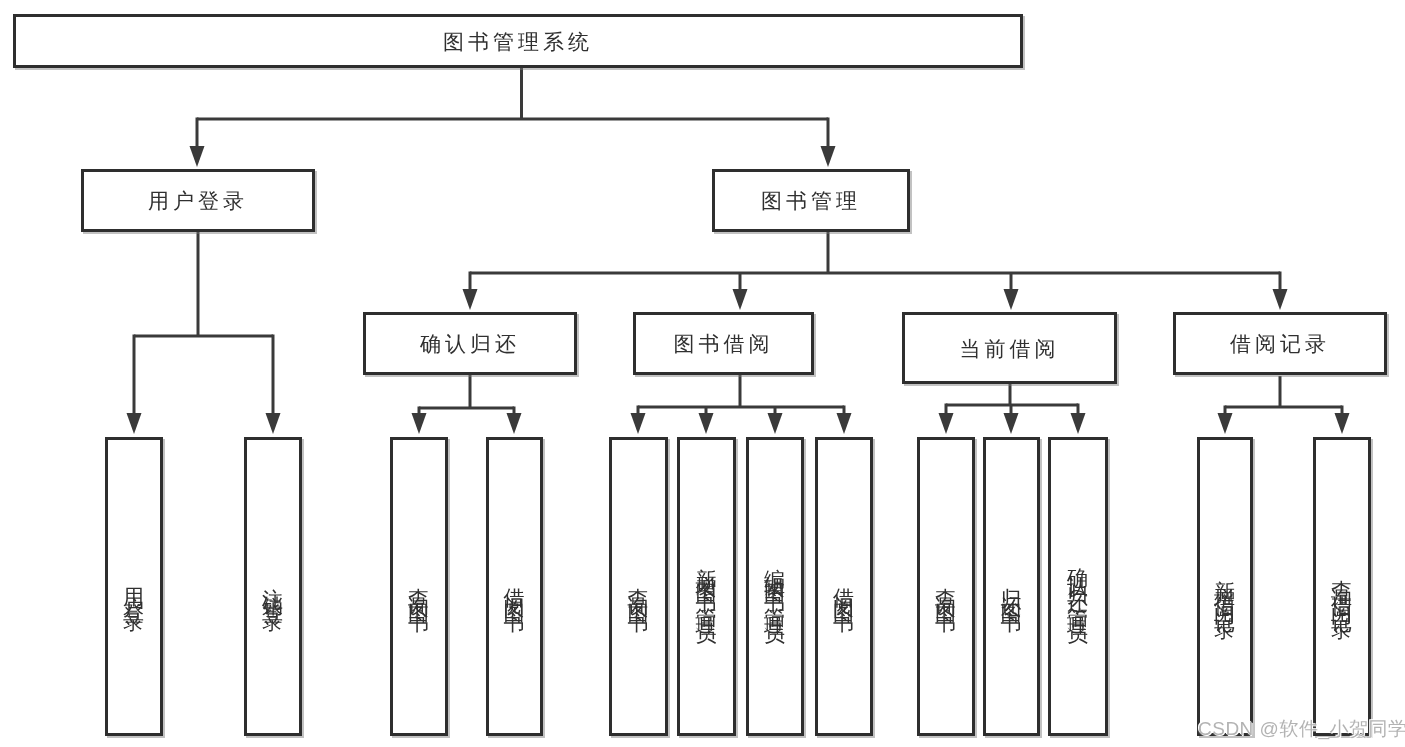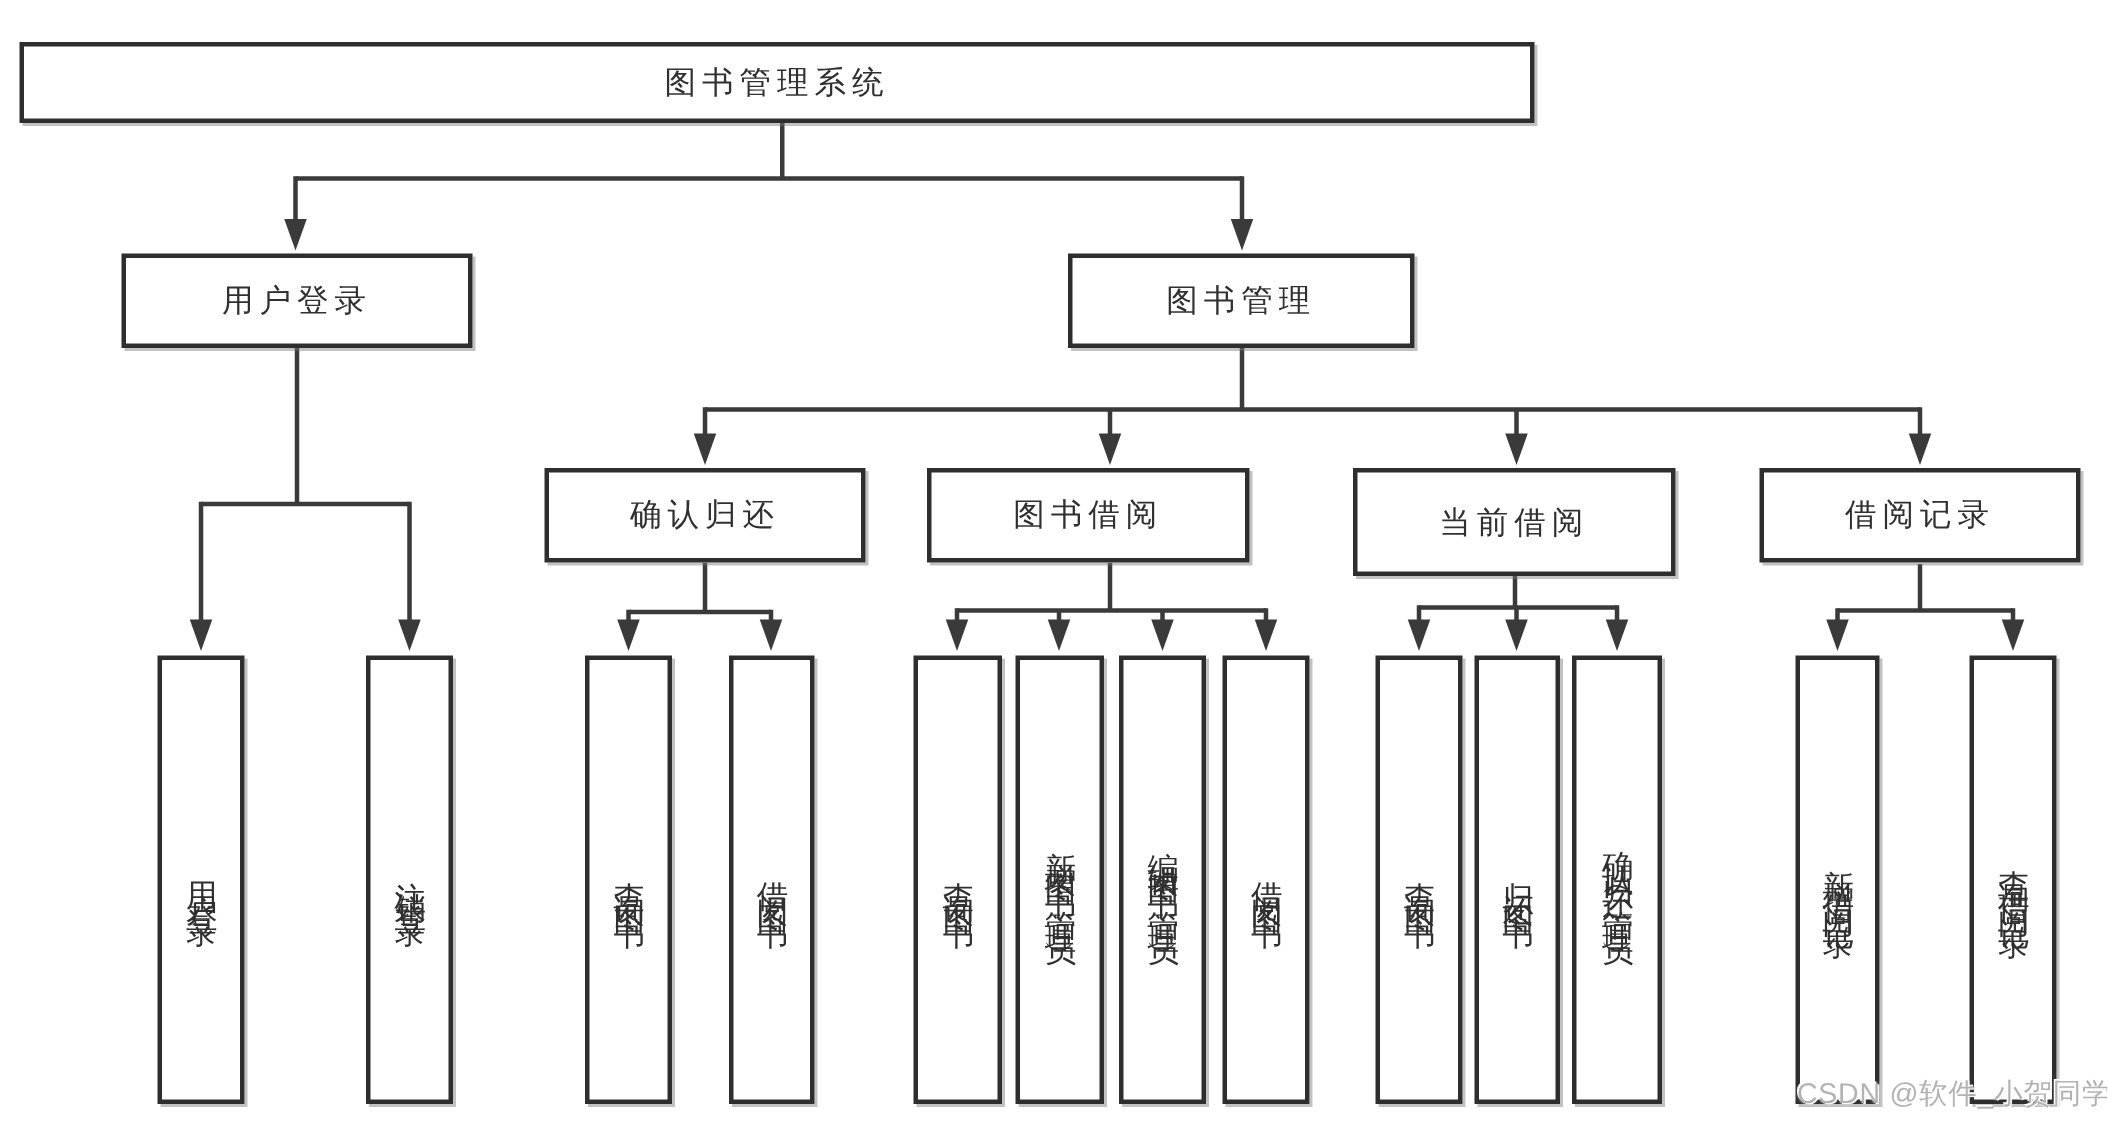--- a/index.html
+++ b/index.html
@@ -132,35 +132,35 @@
 
       <polygon points="938.5,413 953.5,413 946,434"></polygon>
       <polygon points="1003.5,413 1018.5,413 1011,434"></polygon>
       <polygon points="1070.5,413 1085.5,413 1078,434"></polygon>
 
       <polygon points="1217.5,413 1232.5,413 1225,434"></polygon>
       <polygon points="1334.5,413 1349.5,413 1342,434"></polygon>
     </g>
   </svg>
 
-  <div class="hbox" style="left:13px;top:28px;width:1010px;height:54px">
+  <div class="hbox" style="left:13px;top:14px;width:1010px;height:54px">
     <span class="label">图书管理系统</span>
   </div>
 
   <div class="hbox" style="left:81px;top:169px;width:234px;height:63px">
     <span class="label">用户登录</span>
   </div>
-  <div class="hbox" style="left:712px;top:169px;width:231px;height:63px">
+  <div class="hbox" style="left:712px;top:169px;width:198px;height:63px">
     <span class="label">图书管理</span>
   </div>
 
   <div class="hbox" style="left:363px;top:312px;width:214px;height:63px">
     <span class="label">确认归还</span>
   </div>
-  <div class="hbox" style="left:618px;top:312px;width:215px;height:63px">
+  <div class="hbox" style="left:633px;top:312px;width:181px;height:63px">
     <span class="label">图书借阅</span>
   </div>
   <div class="hbox" style="left:902px;top:312px;width:215px;height:72px">
     <span class="label">当前借阅</span>
   </div>
   <div class="hbox" style="left:1173px;top:312px;width:214px;height:63px">
     <span class="label">借阅记录</span>
   </div>
 
   <div class="vbox" style="left:105px;top:437px;width:58px;height:299px">

